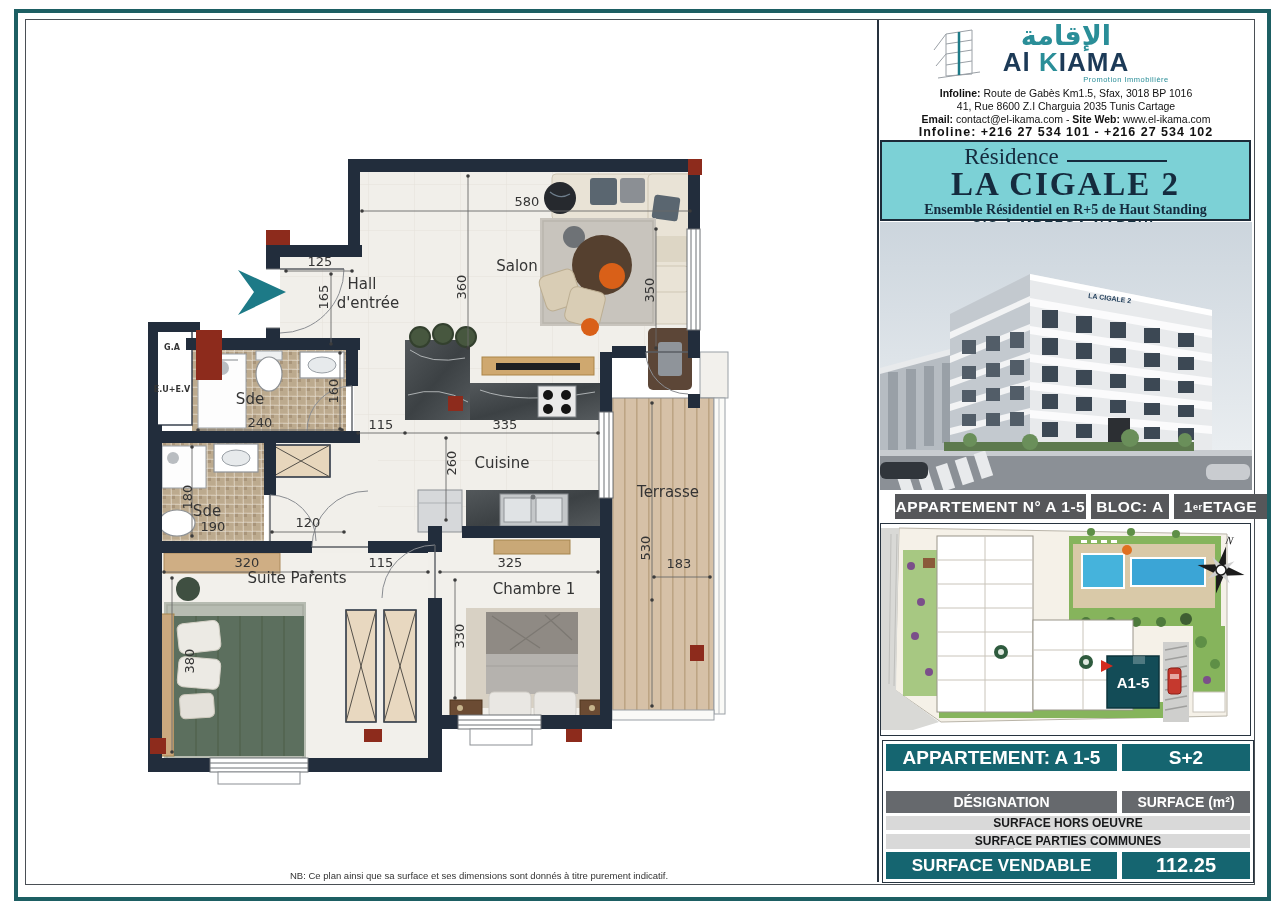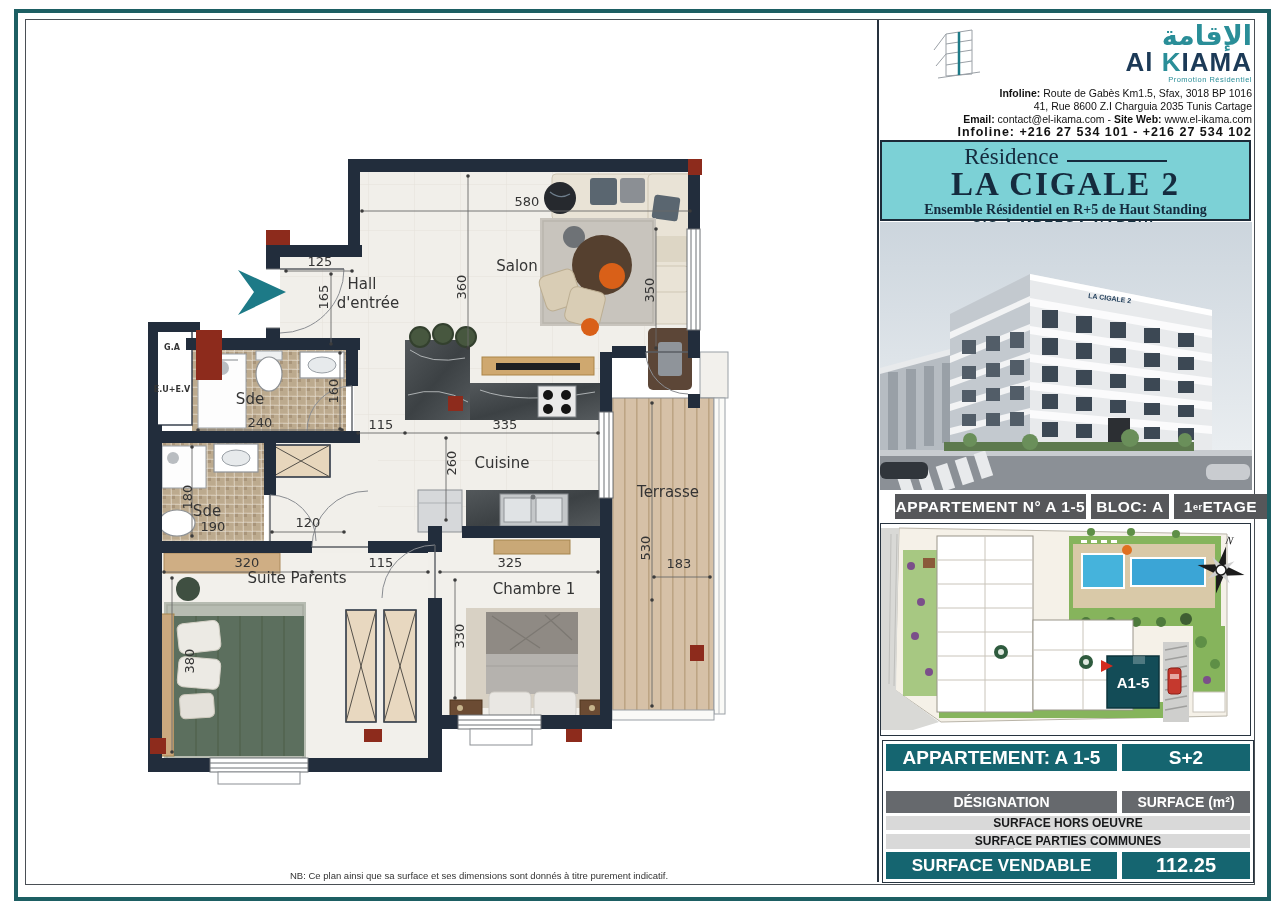--- a/index.html
+++ b/index.html
@@ -12,21 +12,21 @@
   .divider-v{left:877px;top:20px;width:2px;height:862px;background:#26313d;}
   
   svg{display:block;}
   .plan-svg{left:25px;top:20px;}
   .plan-svg text{font-family:"DejaVu Sans",sans-serif;fill:#343434;}
   .room-label{font-size:15px;fill:#2e2e2e;}
   .dim-label{font-size:13px;fill:#3a3a3a;}
   .tiny-label{font-size:8px;fill:#222;font-weight:bold;}
   
   .panel{left:880px;top:20px;width:372px;height:863px;}
-  .logo-area{left:0;top:0;width:372px;height:120px;text-align:right;}
+  .logo-area{left:0;top:0;width:372px;height:120px;text-align:center;}
   .arabic{font-family:"DejaVu Sans",sans-serif;font-size:27px;font-weight:bold;color:#2a8e98;line-height:1;margin-top:2px;}
   .brand{font-size:26px;font-weight:bold;color:#1c3a57;letter-spacing:1px;line-height:1;}
   .brand .k{color:#2a8e98;}
   .tagline{font-size:7.5px;color:#2a8e98;letter-spacing:.5px;margin-left:120px;}
   .addr{font-size:10.5px;color:#111;line-height:1.22;margin-top:3px;}
   .addr b{font-weight:bold;}
   .infoline{font-size:12.5px;font-weight:bold;letter-spacing:1px;}
   .logo-icon{position:absolute;left:52px;top:4px;}
   .title-block{left:0;top:120px;width:367px;height:77px;background:#7cd1d6;border:2.5px solid #1c2a38;text-align:center;}
   .residence-row{display:flex;align-items:center;justify-content:center;margin-top:2px;}
@@ -421,21 +421,21 @@
       <svg class="logo-icon" width="58" height="60" viewBox="0 0 58 60">
         <g stroke="#9aa0a6" stroke-width="1" fill="none">
           <path d="M14 10 L14 52 M40 6 L40 50 M14 10 L40 6 M14 20 L40 16 M14 30 L40 26 M14 41 L40 37 M14 52 L40 50 M6 54 L48 48"></path>
           <path d="M14 10 L2 26 M14 30 L4 42"></path>
         </g>
         <path d="M27 8 L27 51" stroke="#1d7a87" stroke-width="2.5" fill="none"></path>
         <path d="M40 6 L48 48" stroke="#7f8playedc" stroke-width="1" fill="none"></path>
       </svg>
       <div class="arabic">الإقامة</div>
       <div class="brand"><span>Al </span><span class="k">K</span><span>I</span><span>AMA</span></div>
-      <div class="tagline">Promotion Résidentiel</div>
+      <div class="tagline">Promotion Immobilière</div>
       <div class="addr">
         <div><b>Infoline:</b><span> Route de Gabès Km1.5, Sfax, 3018 BP 1016</span></div>
         <div>41, Rue 8600 Z.I Charguia 2035 Tunis Cartage</div>
         <div><b>Email:</b><span> contact@el-ikama.com - </span><b>Site Web:</b><span> www.el-ikama.com</span></div>
         <div class="infoline"><b>Infoline:</b><span> +216 27 534 101 - +216 27 534 102</span></div>
       </div>
     </div>
 
     <div class="abs title-block">
       <div class="residence-row">

